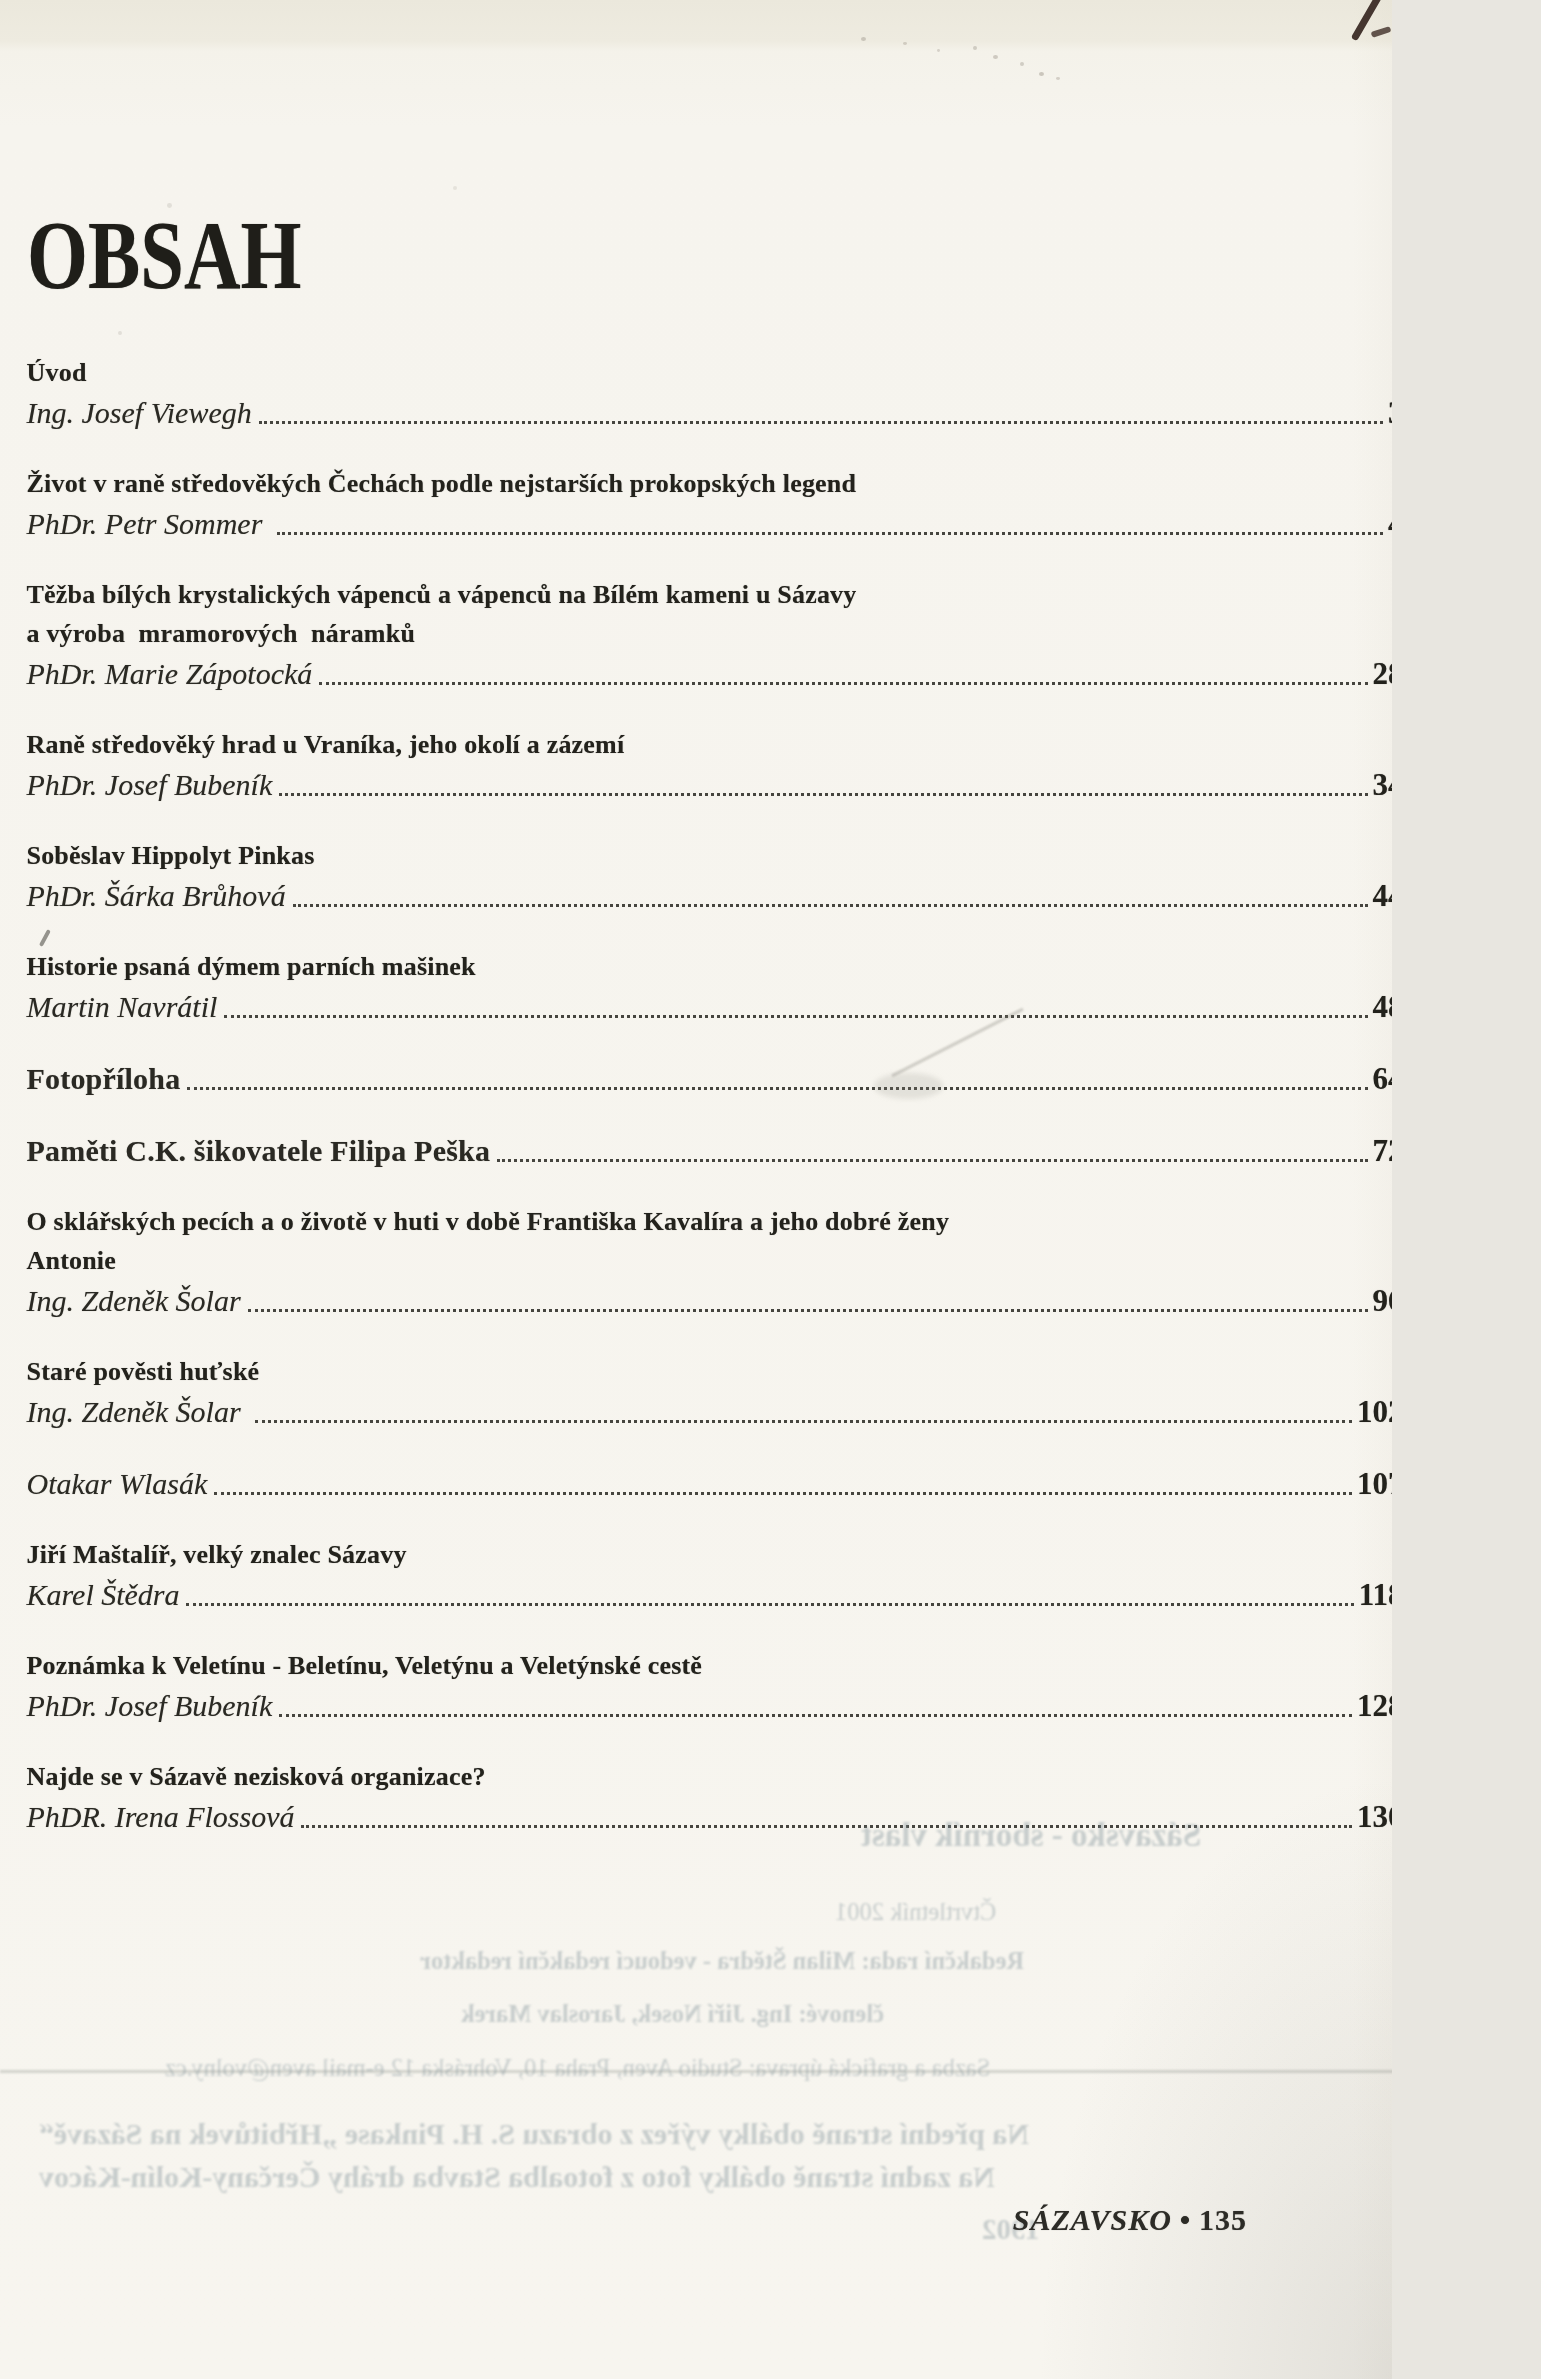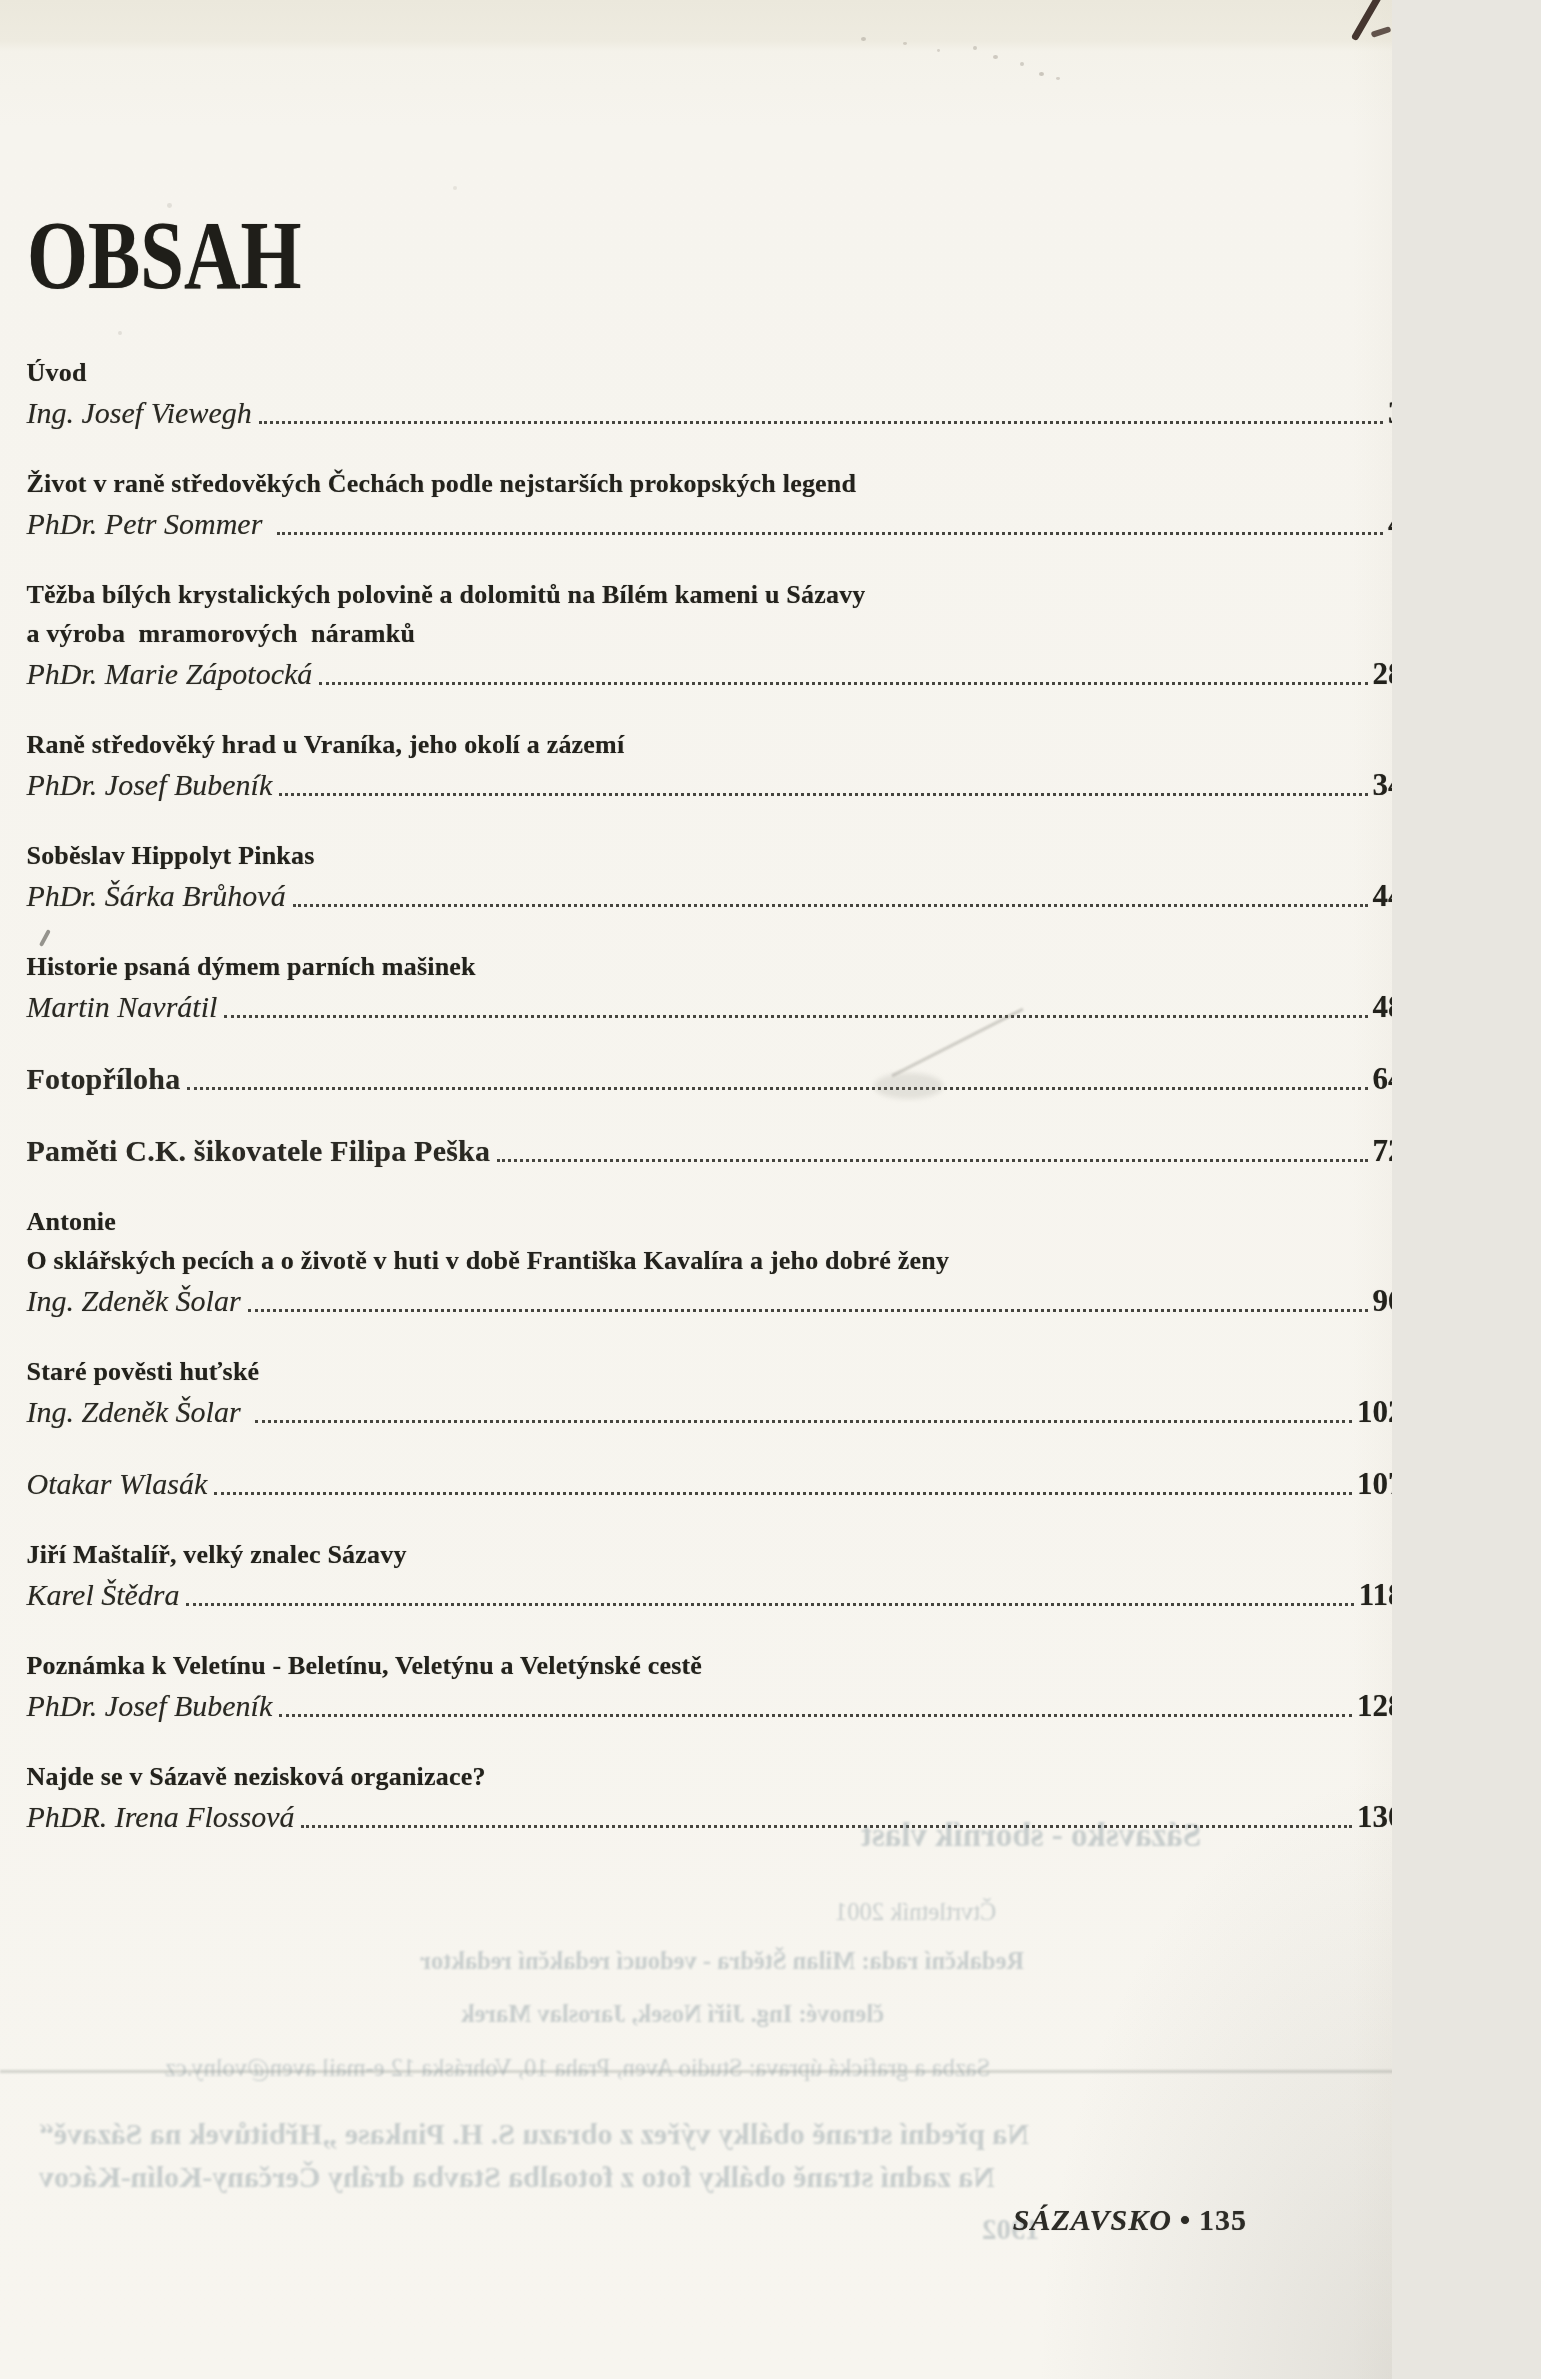--- a/index.html
+++ b/index.html
@@ -89,21 +89,21 @@
     <div class="entry">
       <div class="title-line">Život v raně středověkých Čechách podle nejstarších prokopských legend</div>
           <div class="leader-row">
         <span class="leader-text italic">PhDr. Petr Sommer </span>
         <span class="dots"></span>
         <span class="page-num">4</span>
       </div>
     </div>
 
     <div class="entry">
-      <div class="title-line">Těžba bílých krystalických polovině a dolomitů na Bílém kameni u Sázavy</div>
+      <div class="title-line">Těžba bílých krystalických vápenců a vápenců na Bílém kameni u Sázavy</div>
           <div class="title-line">a výroba  mramorových  náramků</div>
           <div class="leader-row">
         <span class="leader-text italic">PhDr. Marie Zápotocká</span>
         <span class="dots"></span>
         <span class="page-num">28</span>
       </div>
     </div>
 
     <div class="entry">
       <div class="title-line">Raně středověký hrad u Vraníka, jeho okolí a zázemí</div>
@@ -142,22 +142,22 @@
 
     <div class="entry">
       <div class="leader-row">
         <span class="leader-text bold">Paměti C.K. šikovatele Filipa Peška</span>
         <span class="dots"></span>
         <span class="page-num">72</span>
       </div>
     </div>
 
     <div class="entry">
-      <div class="title-line">Antonie</div>
-          <div class="title-line">O sklářských pecích a o životě v huti v době Františka Kavalíra a jeho dobré ženy</div>
+      <div class="title-line">O sklářských pecích a o životě v huti v době Františka Kavalíra a jeho dobré ženy</div>
+          <div class="title-line">Antonie</div>
           <div class="leader-row">
         <span class="leader-text italic">Ing. Zdeněk Šolar</span>
         <span class="dots"></span>
         <span class="page-num">96</span>
       </div>
     </div>
 
     <div class="entry">
       <div class="title-line">Staré pověsti huťské</div>
           <div class="leader-row">

